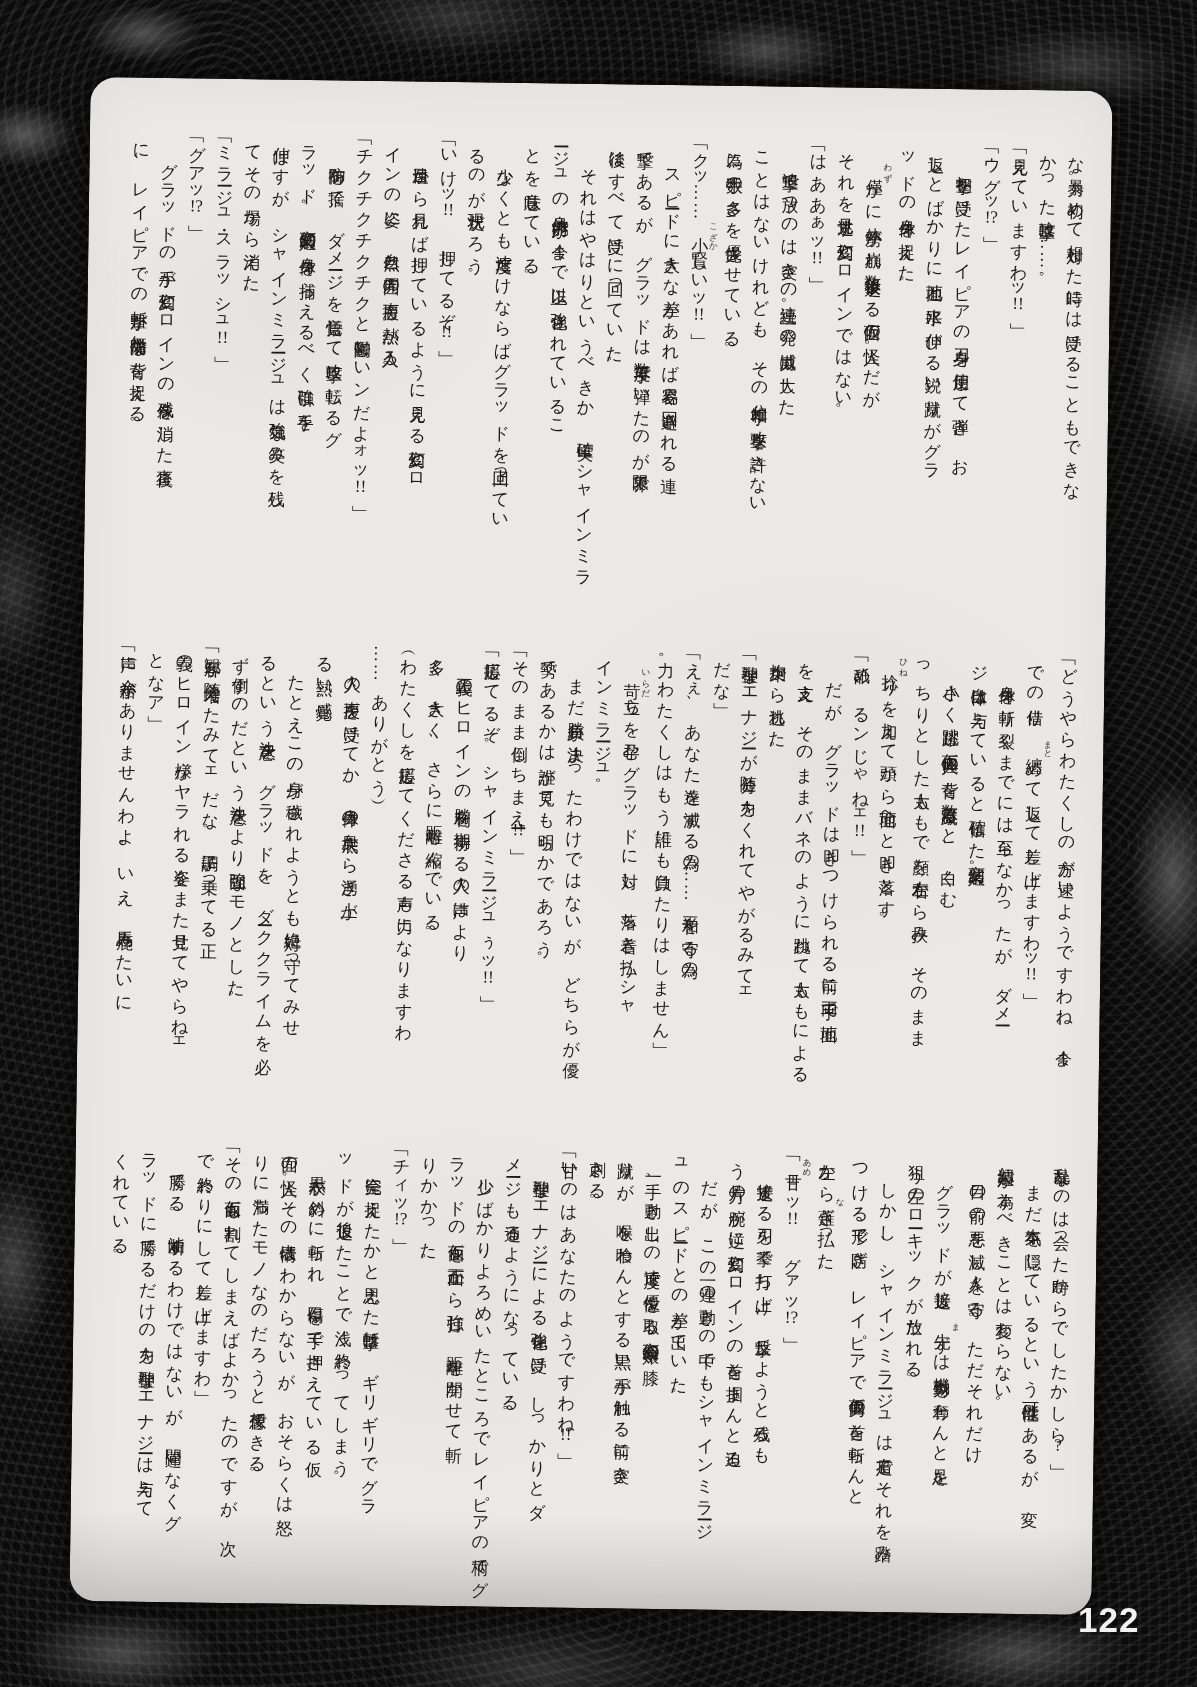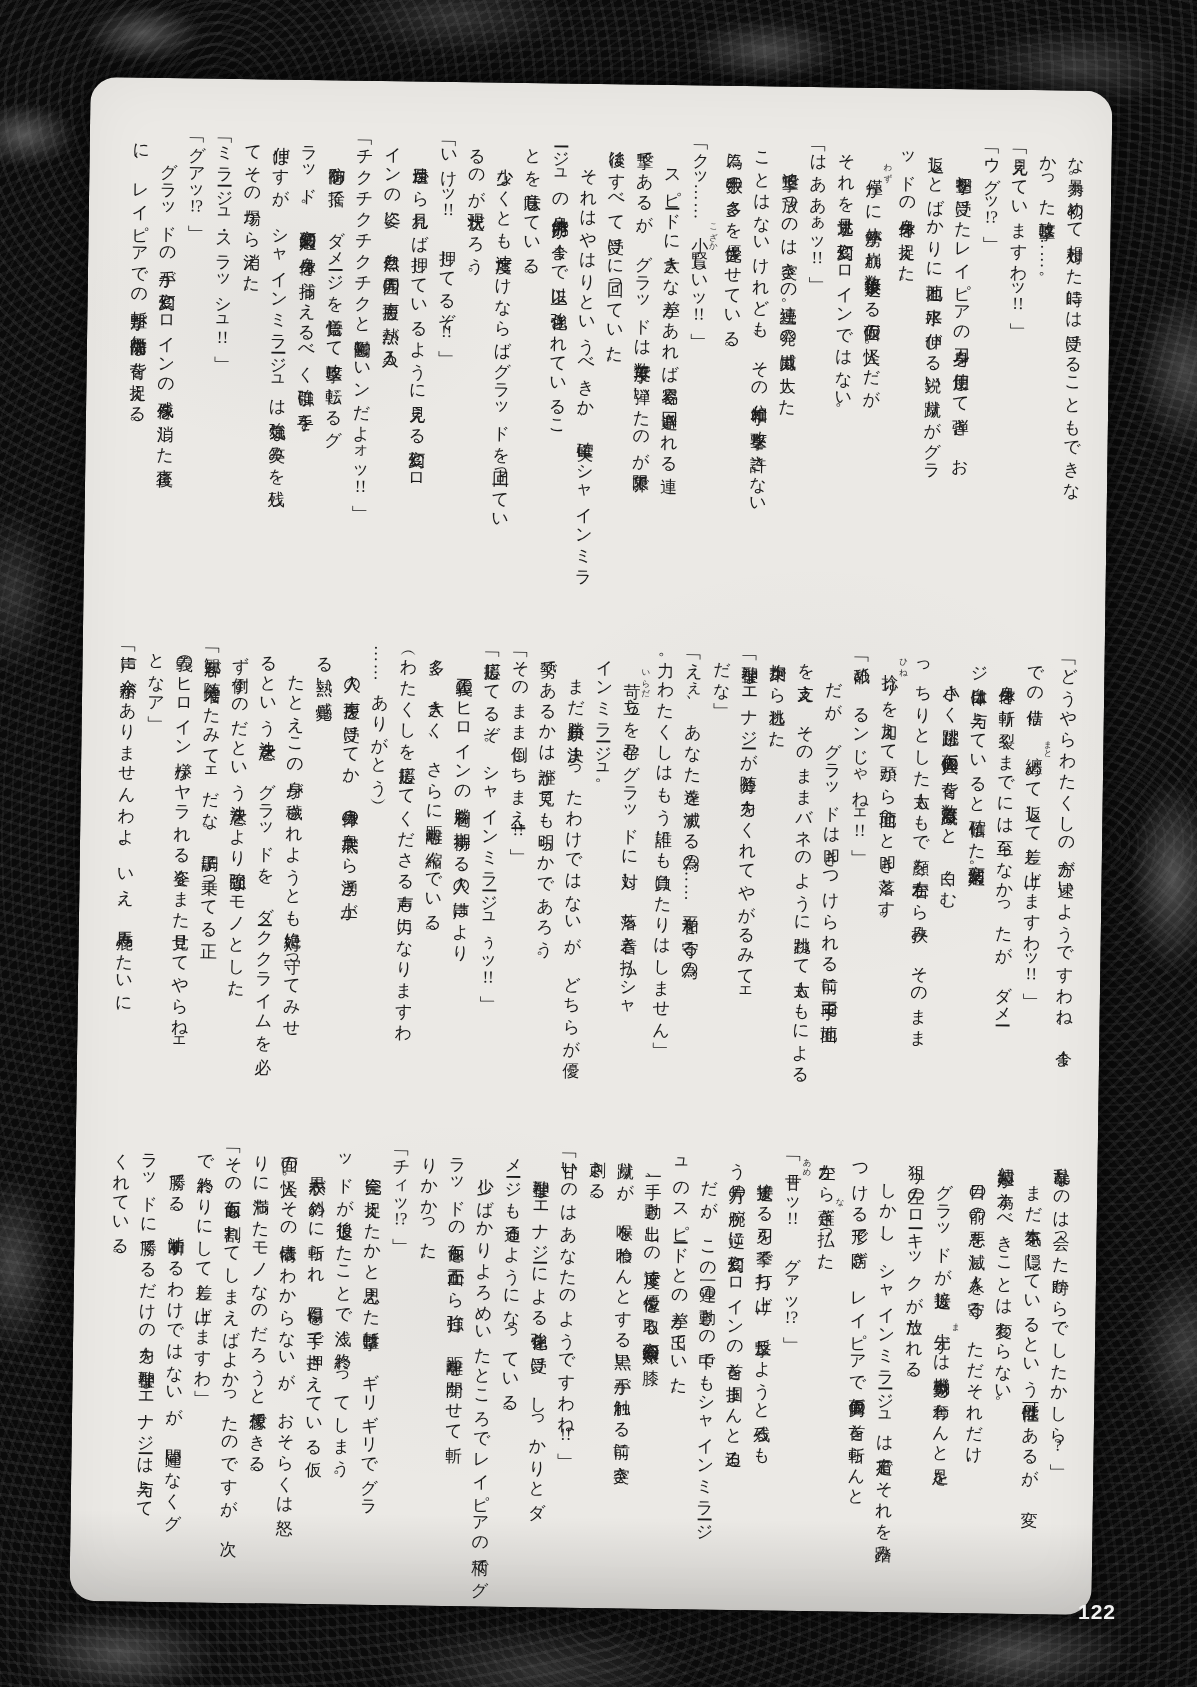--- a/index.html
+++ b/index.html
@@ -56,21 +56,21 @@
   }
   .band-1{top:54px;}
   .band-2{top:564px;}
   .band-3{top:1064px;}
   .tcol{height:452px;}
   .tcy{text-combine-upright:all;letter-spacing:0;}
   ruby rt{font-size:8.5px;letter-spacing:0;ruby-align:center;color:#2a2a2a;}
   
   .pagenum{
     position:absolute;left:1078px;top:1600px;
-    color:#f2f2f2;font-size:21px;font-weight:600;letter-spacing:1px;
+    color:#f2f2f2;font-size:35px;font-weight:600;letter-spacing:1px;
     font-family:"Liberation Sans","DejaVu Sans",sans-serif;
   }
 </style>
 </head>
 <body>
 
 <div class="bg"></div>
 
 <div class="paper">
   <div class="band band-1">

